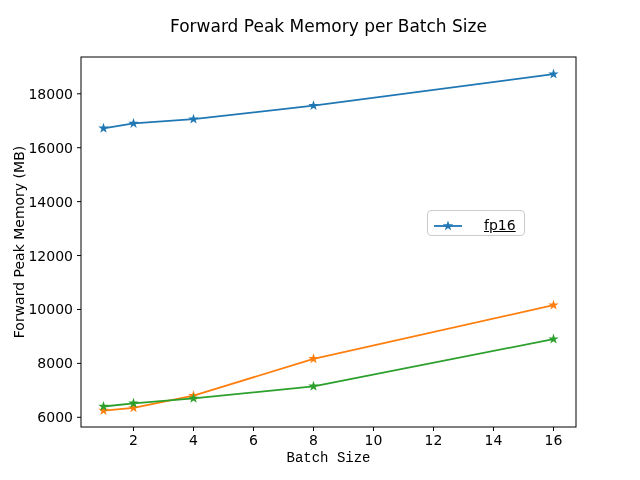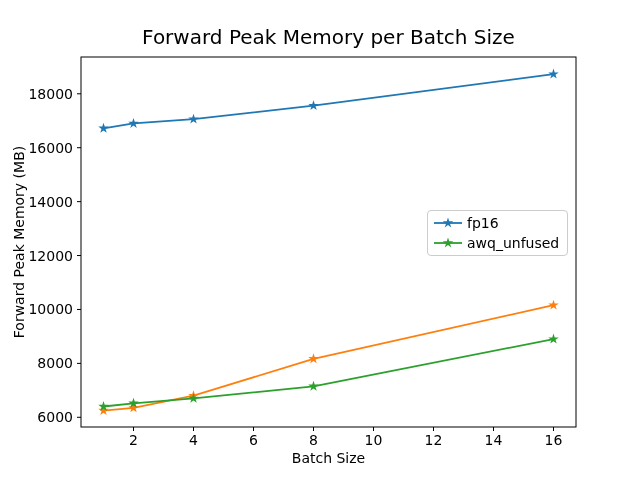--- a/index.html
+++ b/index.html
@@ -8,32 +8,33 @@
     width: 640px;
     height: 480px;
     background: #ffffff;
     font-family: "DejaVu Sans", sans-serif;
     overflow: hidden;
   }
   #plot-svg { position: absolute; left: 0; top: 0; }
   svg text { font-family: "DejaVu Sans", sans-serif; }
   .title {
     position: absolute;
-    left: 81px; top: 25px; width: 495px;
+    left: 81px; top: 16px; width: 495px;
     text-align: center;
-    font-size: 20px;
+    font-size: 17px;
     color: #000000;
     white-space: nowrap;
   }
   .xlabel {
     position: absolute;
     left: 81px; top: 450px; width: 495px;
     text-align: center;
     font-size: 14px;
     color: #000000;
+    font-family: Liberation Mono, monospace;
   }
   .ylabel {
     position: absolute;
     left: -129px; top: 232px; width: 300px; height: 20px;
     text-align: center;
     font-size: 14px;
     color: #000000;
     transform: rotate(-90deg);
     transform-origin: center;
     white-space: nowrap;
@@ -43,23 +44,24 @@
     left: 427px; top: 210px;
     background: #ffffff;
     border: 1px solid #cccccc;
     border-radius: 4px;
     padding: 2px 8px 2px 5px;
     display: flex;
     flex-direction: column;
   }
   .legend-item {
     display: flex;
-    align-items: center;
-    gap: 4px;
+    align-items: flex-end;
+    gap: 21px;
     height: 20px;
+    text-decoration: underline;
   }
   .legend-label {
     font-size: 14px;
     color: #000000;
     white-space: nowrap;
   }
 </style>
 </head>
 <body>
 
@@ -122,22 +124,15 @@
   <div class="ylabel">Forward Peak Memory (MB)</div>
 
   <div class="legend">
     <div class="legend-item">
       <svg class="swatch" width="30" height="14">
           <line x1="1" y1="7" x2="29" y2="7" stroke="#1f77b4" stroke-width="1.8"></line>
           <path d="M15.00,1.50L16.23,5.30L20.23,5.30L17.00,7.65L18.23,11.45L15.00,9.10L11.77,11.45L13.00,7.65L9.77,5.30L13.77,5.30Z" fill="#1f77b4"></path>
         </svg>
       <span class="legend-label">fp16</span>
     </div>
-    <div class="legend-item">
-      <svg class="swatch" width="30" height="14">
-          <line x1="1" y1="7" x2="29" y2="7" stroke="#2ca02c" stroke-width="1.8"></line>
-          <path d="M15.00,1.50L16.23,5.30L20.23,5.30L17.00,7.65L18.23,11.45L15.00,9.10L11.77,11.45L13.00,7.65L9.77,5.30L13.77,5.30Z" fill="#2ca02c"></path>
-        </svg>
-      <span class="legend-label">awq_unfused</span>
-    </div>
   </div>
 
 </div>
 
 </body></html>

